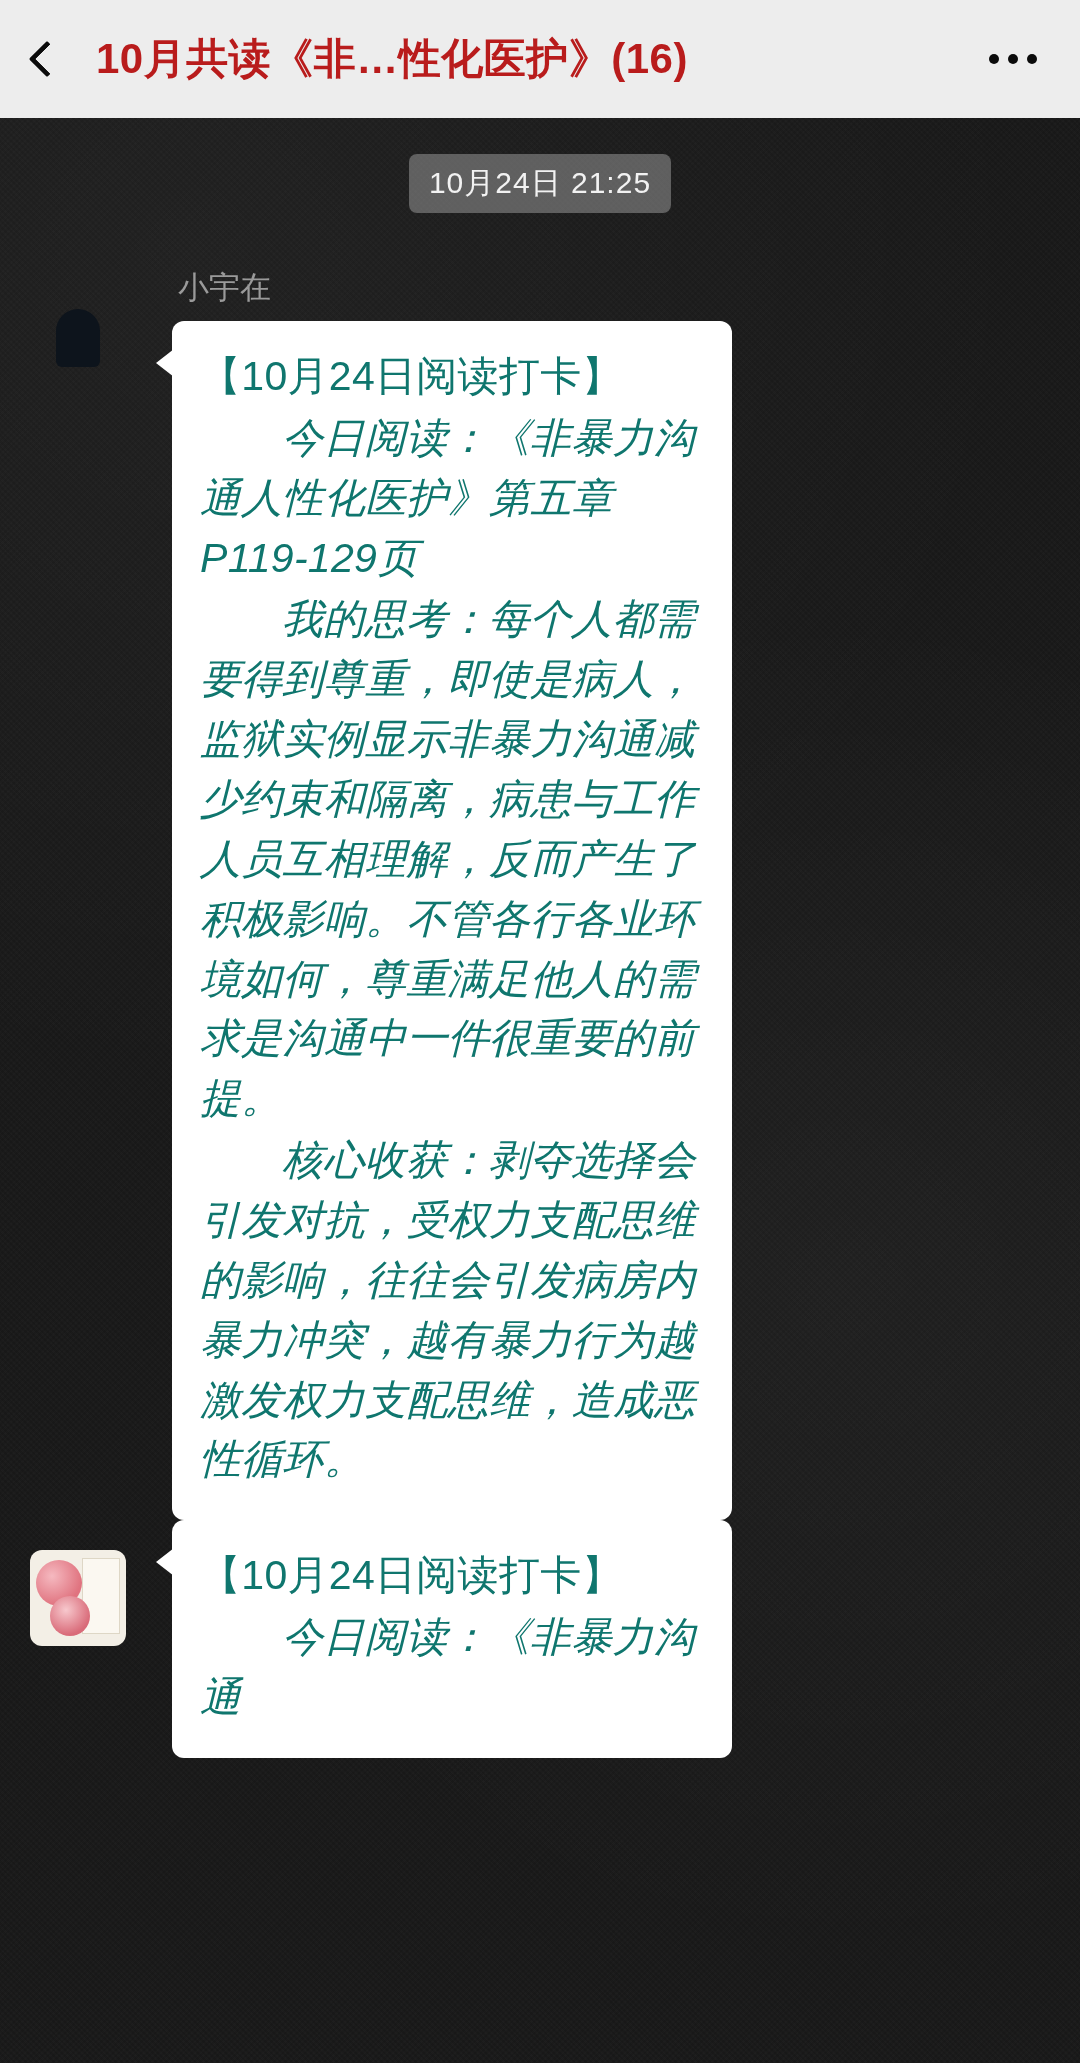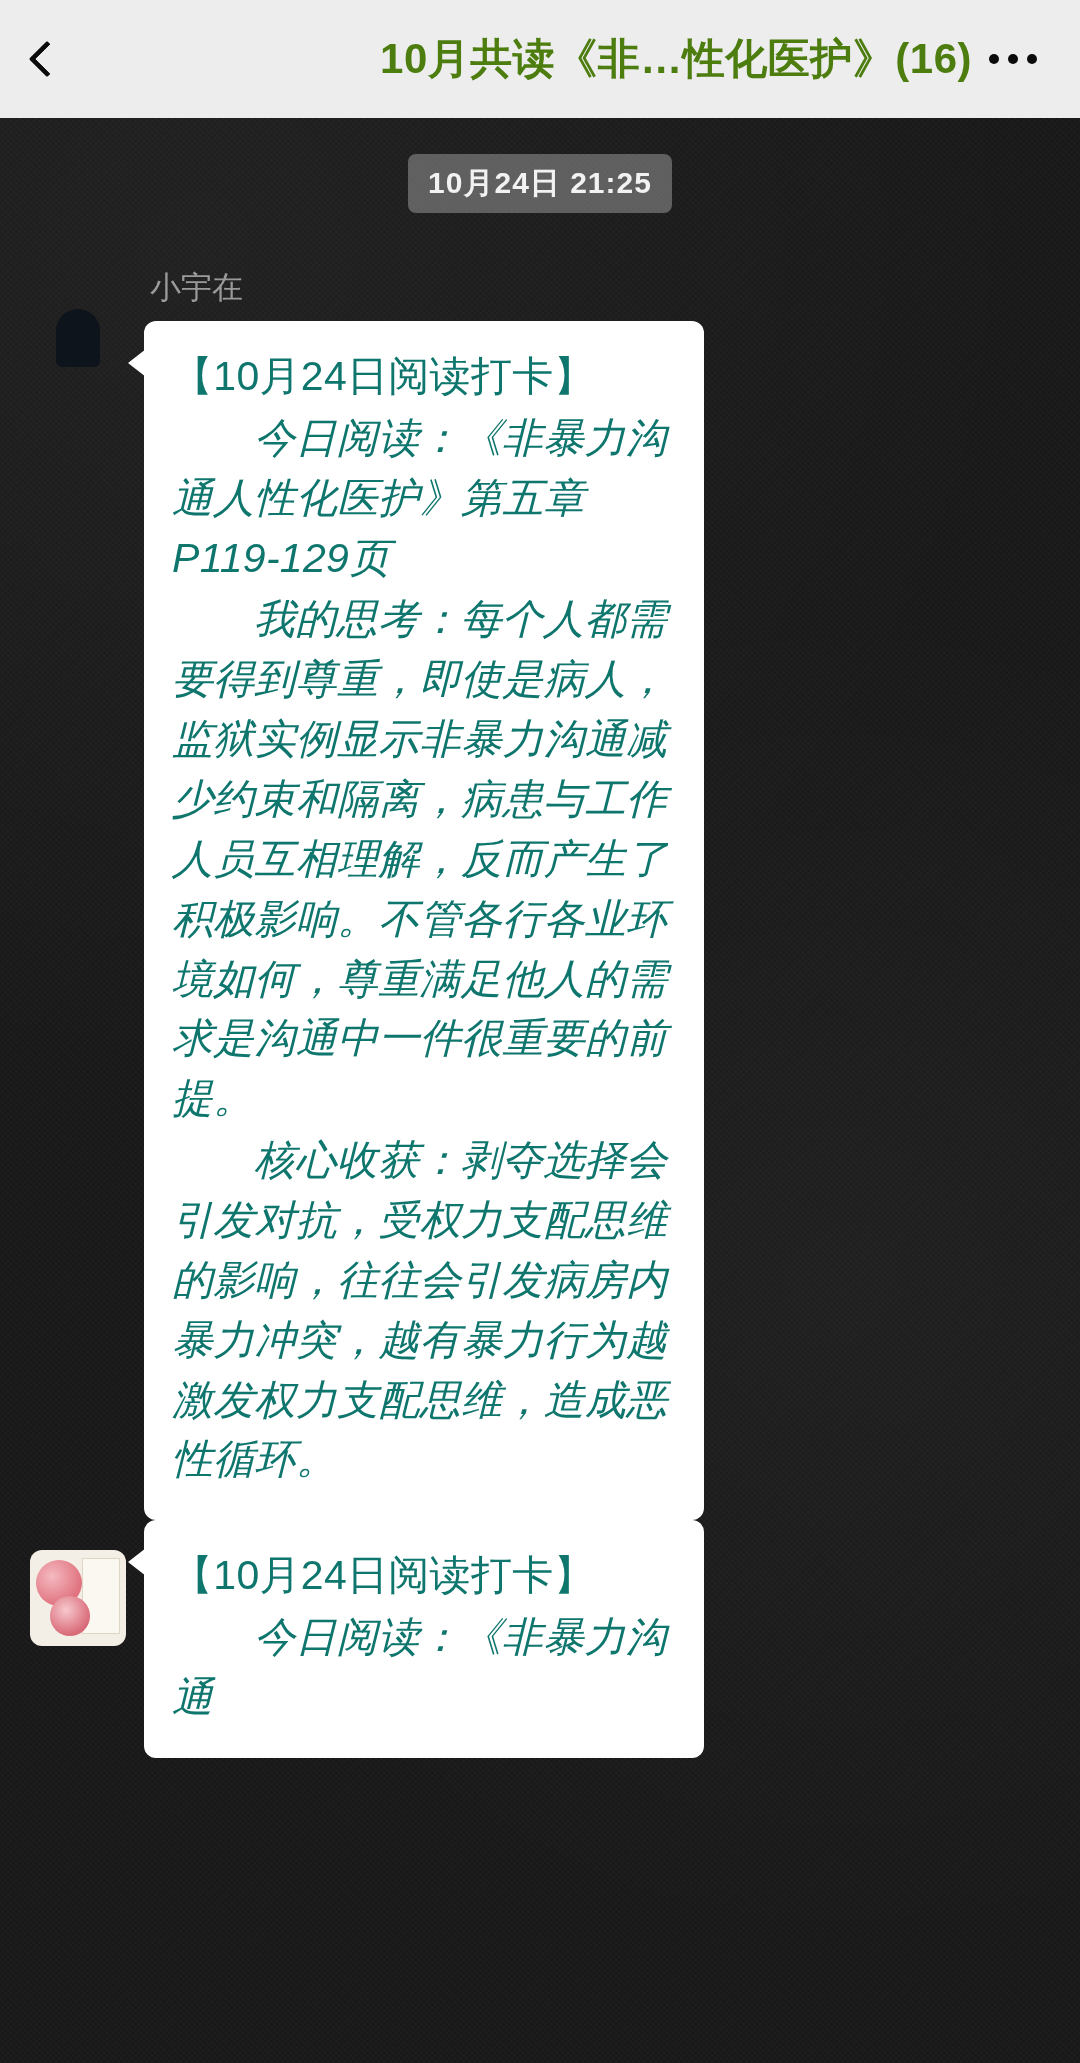--- a/index.html
+++ b/index.html
@@ -44,24 +44,24 @@
     display: block;
     width: 26px;
     height: 26px;
     border-left: 5px solid #0b0b0b;
     border-bottom: 5px solid #0b0b0b;
     transform: rotate(45deg);
     border-radius: 2px;
   }
   .header-title {
     flex: 1;
-    text-align: right;
+    text-align: left;
     font-size: 42px;
     font-weight: 700;
-    color: #4d7c0f;
+    color: #b91c1c;
     letter-spacing: 0.5px;
     white-space: nowrap;
     overflow: hidden;
     text-overflow: ellipsis;
     padding: 0 8px;
   }
   .more-btn {
     width: 66px;
     height: 70px;
     display: flex;
@@ -81,35 +81,35 @@
   
   .chat {
     position: relative;
     padding: 0 0 0 0;
   }
   .timestamp-row {
     display: flex;
     justify-content: center;
     margin-top: 36px;
     margin-bottom: 30px;
-    font-weight: bold;
   }
   .timestamp {
     background: rgba(150,150,150,0.55);
     color: #f2f2f2;
     font-size: 30px;
     padding: 9px 20px;
     border-radius: 8px;
     letter-spacing: 1px;
   }
 
   .msg {
     display: flex;
     align-items: flex-start;
     padding: 0 36px 0 30px;
+    gap: 28px;
   }
   .avatar {
     width: 96px;
     height: 96px;
     border-radius: 12px;
     flex: 0 0 96px;
     margin-top: 30px;
     overflow: hidden;
     position: relative;
   }

